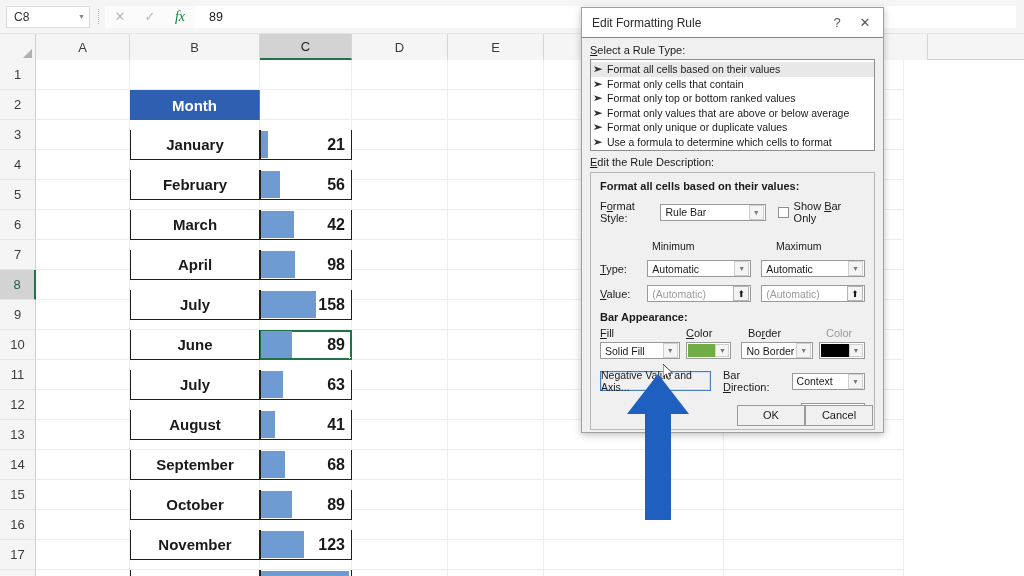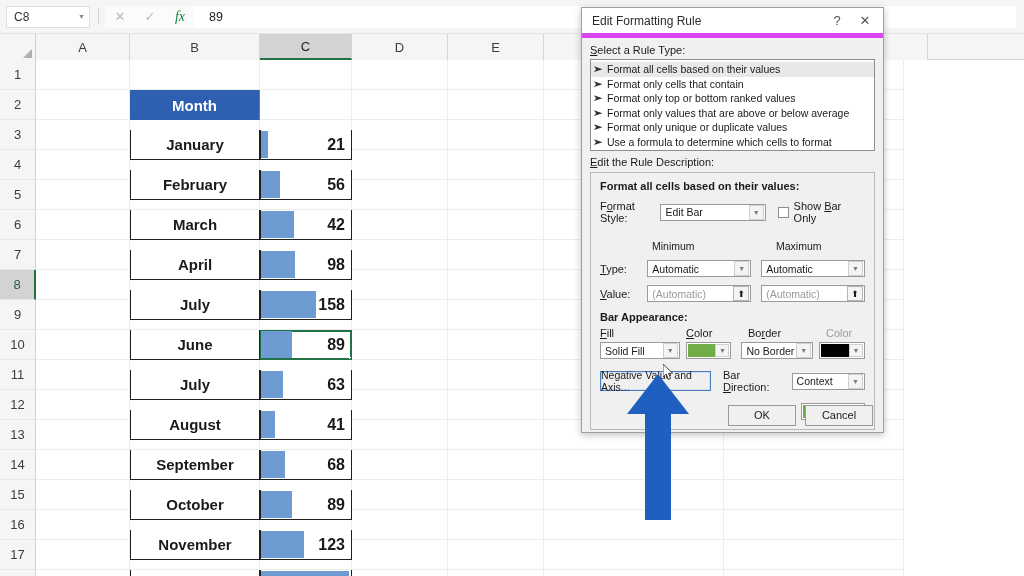--- a/index.html
+++ b/index.html
@@ -108,21 +108,21 @@
 
   
   .dialog {
     position: absolute; left: 581px; top: 7px; width: 303px; height: 426px;
     background: #f0f0f0; border: 1px solid #a0a0a0;
     box-shadow: 0 2px 7px rgba(0,0,0,0.25);
     font-size: 11px; color: #1a1a1a;
   }
   .dlg-title {
     height: 30px; background: #ffffff; display: flex; align-items: center;
-    padding: 0 4px 0 10px; border-bottom: 5px solid #d946ef;
+    padding: 0 4px 0 10px; border-bottom: 1px solid #d946ef;
   }
   .dlg-title .t { flex: 1; font-size: 12px; color: #2b2b2b; }
   .dlg-btn {
     width: 28px; height: 24px; display: flex; align-items: center;
     justify-content: center; color: #555; font-size: 13px;
   }
   .dlg-body { padding: 6px 8px 0 8px; }
   .lbl { font-size: 11px; color: #1a1a1a; margin-bottom: 3px; display: block; }
   .u { text-decoration: underline; }
 
@@ -189,21 +189,21 @@
     font-size: 10.5px; color: #1a1a1a;
   }
   .btn.focus { border: 1px solid #4a7ebb; box-shadow: inset 0 0 0 1px #cfe0f2; }
 
   .preview-box { height: 17px; border: 1px solid #9a9a9a; background: #fff; padding: 1px; }
   .preview-box .pv { height: 13px; }
 
   .dlg-footer {
     position: absolute; left: 0; right: 0; bottom: 0; height: 34px;
     display: flex; align-items: center; justify-content: flex-end;
-    padding-right: 10px; gap: 9px;
+    padding-right: 10px; 
   }
   .foot-btn {
     width: 68px; height: 21px; background: #f0f0f0; border: 1px solid #9a9a9a;
     display: flex; align-items: center; justify-content: center; font-size: 11px;
   }
 
   
   .arrow-ann { position: absolute; left: 627px; top: 374px; width: 62px; height: 146px; }
   .cursor { position: absolute; left: 663px; top: 364px; width: 11px; height: 16px; }
 </style>
@@ -628,21 +628,21 @@
 
       <div style="height:5px"></div>
       <span class="lbl"><span class="u">E</span>dit the Rule Description:</span>
 
       <div class="group-box">
         <div class="gb-title">Format all cells based on their values:</div>
 
         <div class="row">
           <span class="fld-lbl" style="width:62px">F<span class="u">o</span>rmat Style:</span>
           <div class="combo" style="width:108px">
-            <span class="val">Edit Bar</span>
+            <span class="val">Rule Bar</span>
             <span class="arw-btn">▼</span>
           </div>
           <div style="display:flex;align-items:center;margin-left:12px">
             <span class="chk"></span>
             <span class="fld-lbl">Show <span class="u">B</span>ar Only</span>
           </div>
         </div>
 
         <div class="minmax-hdr">
           <span style="width:52px"></span>

